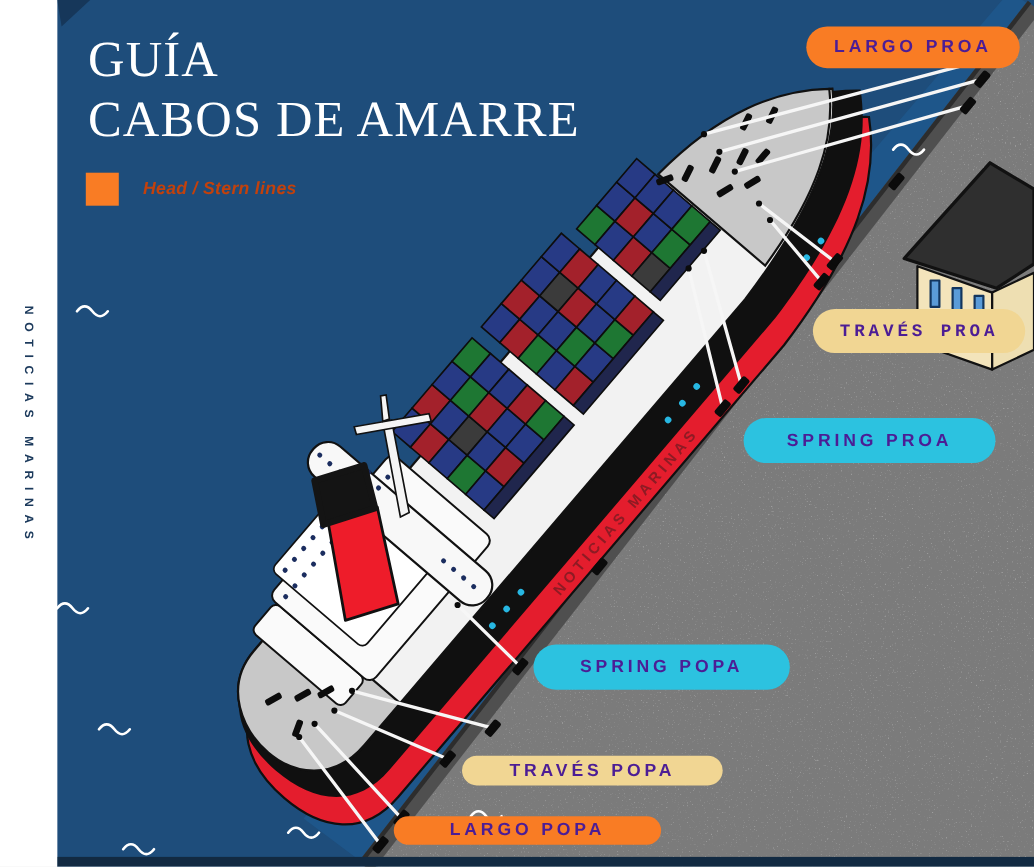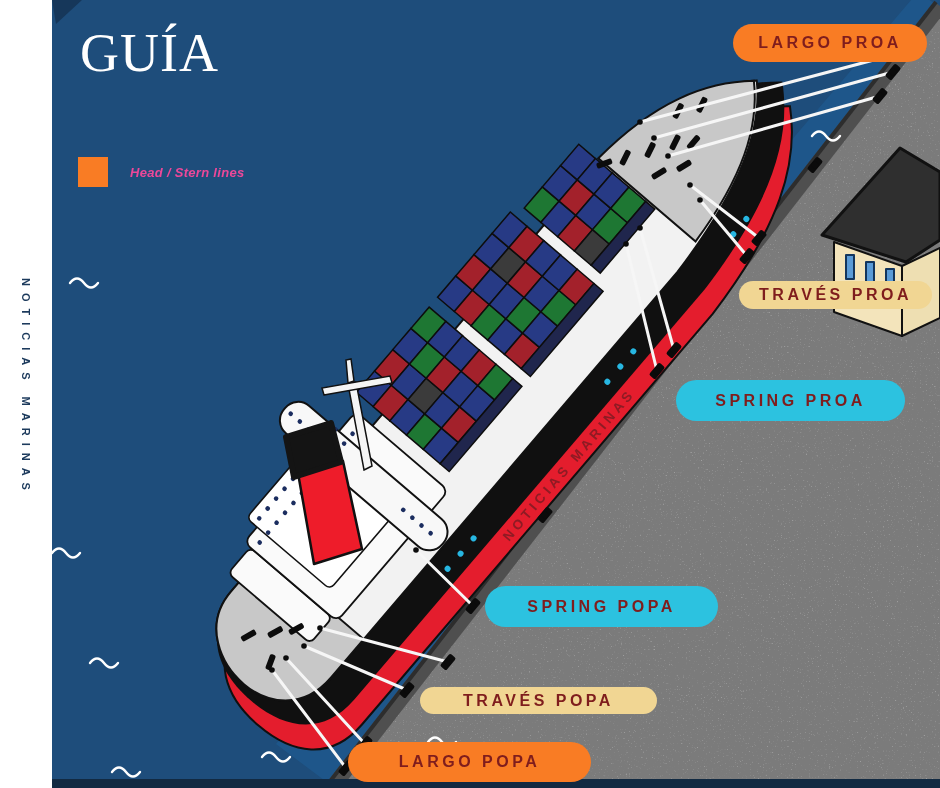--- a/index.html
+++ b/index.html
@@ -6,39 +6,39 @@
   #poster{position:relative;width:940px;height:788px;overflow:hidden;background:#ffffff;
           font-family:"Liberation Sans", sans-serif;}
   #scene{position:absolute;left:0;top:0;z-index:1;}
   
   .rail{position:absolute;left:0;top:0;width:52px;height:100%;background:#ffffff;z-index:3;
         display:flex;justify-content:center;align-items:flex-start;box-sizing:border-box;padding-top:278px;}
   .rail span{writing-mode:vertical-rl;font-size:11px;font-weight:bold;letter-spacing:7px;
              color:#1c3a5c;white-space:nowrap;}
   
   .title{position:absolute;left:80px;top:26px;z-index:4;color:#ffffff;
-         font-family:"Liberation Serif", serif;font-weight:400;font-size:54px;
+         font-family:"Liberation Serif", serif;font-weight:400;font-size:46px;
          letter-spacing:1px;line-height:55px;}
   
   .legend{position:absolute;left:78px;top:157px;z-index:4;}
   .legend-row{display:flex;align-items:center;margin-bottom:8px;height:30px;}
   .swatch{width:30px;height:30px;display:inline-block;flex:0 0 30px;}
-  .legend-label{margin-left:16px;color:#ec4899;font-size:13px;font-weight:bold;font-style:italic;
+  .legend-label{margin-left:16px;color:#c2410c;font-size:16px;font-weight:bold;font-style:italic;
                 letter-spacing:0.3px;white-space:nowrap;}
   .legend-row.first .legend-label{margin-left:22px;}
   
   .pill{position:absolute;z-index:4;display:flex;align-items:center;justify-content:center;
-        border-radius:24px;color:#7f1d1d;font-weight:bold;font-size:16px;letter-spacing:3.5px;
+        border-radius:24px;color:#4c1d95;font-weight:bold;font-size:16px;letter-spacing:3.5px;
         white-space:nowrap;}
   .pill.largo-proa  {left:733px;top:24px; width:194px;height:38px;}
-  .pill.traves-proa {left:739px;top:281px;width:193px;height:28px;}
+  .pill.traves-proa {left:739px;top:281px;width:193px;height:40px;font-family:Liberation Mono, monospace;}
   .pill.spring-proa {left:676px;top:380px;width:229px;height:41px;}
   .pill.spring-popa {left:485px;top:586px;width:233px;height:41px;}
   .pill.traves-popa {left:420px;top:687px;width:237px;height:27px;}
-  .pill.largo-popa  {left:348px;top:742px;width:243px;height:40px;}
+  .pill.largo-popa  {left:358px;top:742px;width:243px;height:26px;}
 </style>
 </head>
 <body>
 
 <div id="poster">
 
   <svg id="scene" width="940" height="788" viewBox="0 0 940 788">
     <defs>
       <clipPath id="dockClip">
           <polygon points="940,6 332,788 940,788"></polygon>
@@ -309,20 +309,21 @@
     <polygon points="52,0 82,0 56,24" fill="#16375a"></polygon>
     <rect x="52" y="779" width="888" height="9" fill="#122a42"></rect>
   </svg>
 
   <div class="rail">
     <span>NOTICIAS MARINAS</span>
   </div>
 
   <div class="title">
     <div>GUÍA</div>
+    <div>CABOS DE AMARRE</div>
   </div>
 
   <div class="legend">
     <div class="legend-row first">
       <span class="swatch" style="background: rgb(249, 124, 36);"></span>
       <span class="legend-label">Head / Stern lines</span>
     </div>
   </div>
 
   <div class="pill largo-proa" style="background: rgb(249, 124, 36);">

